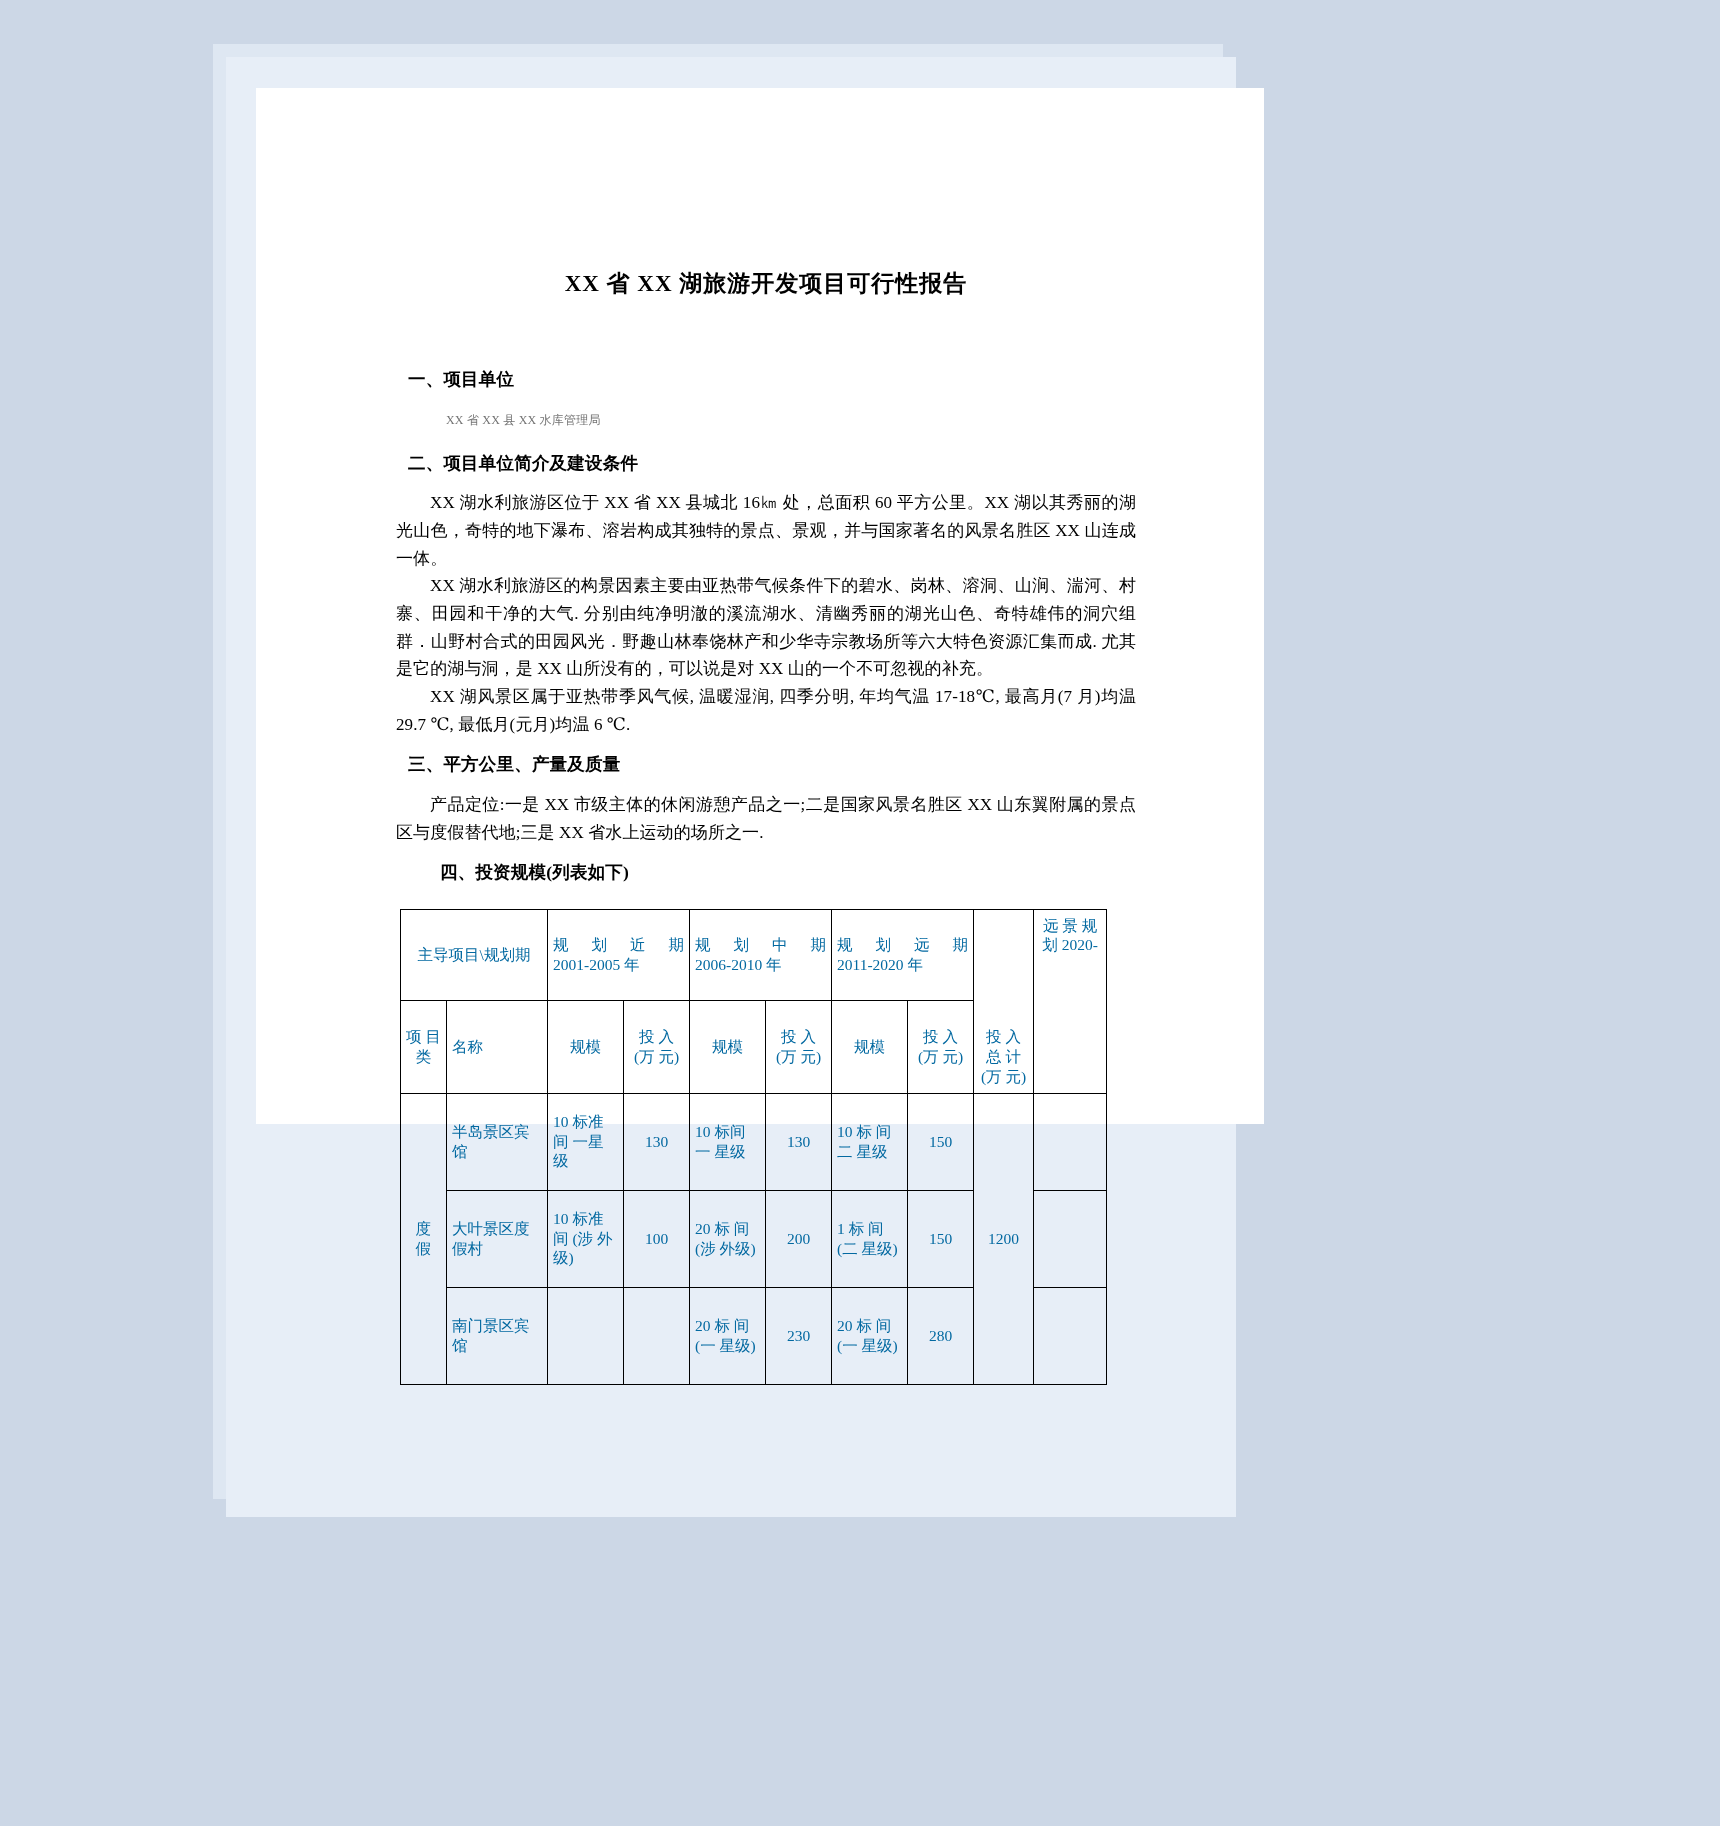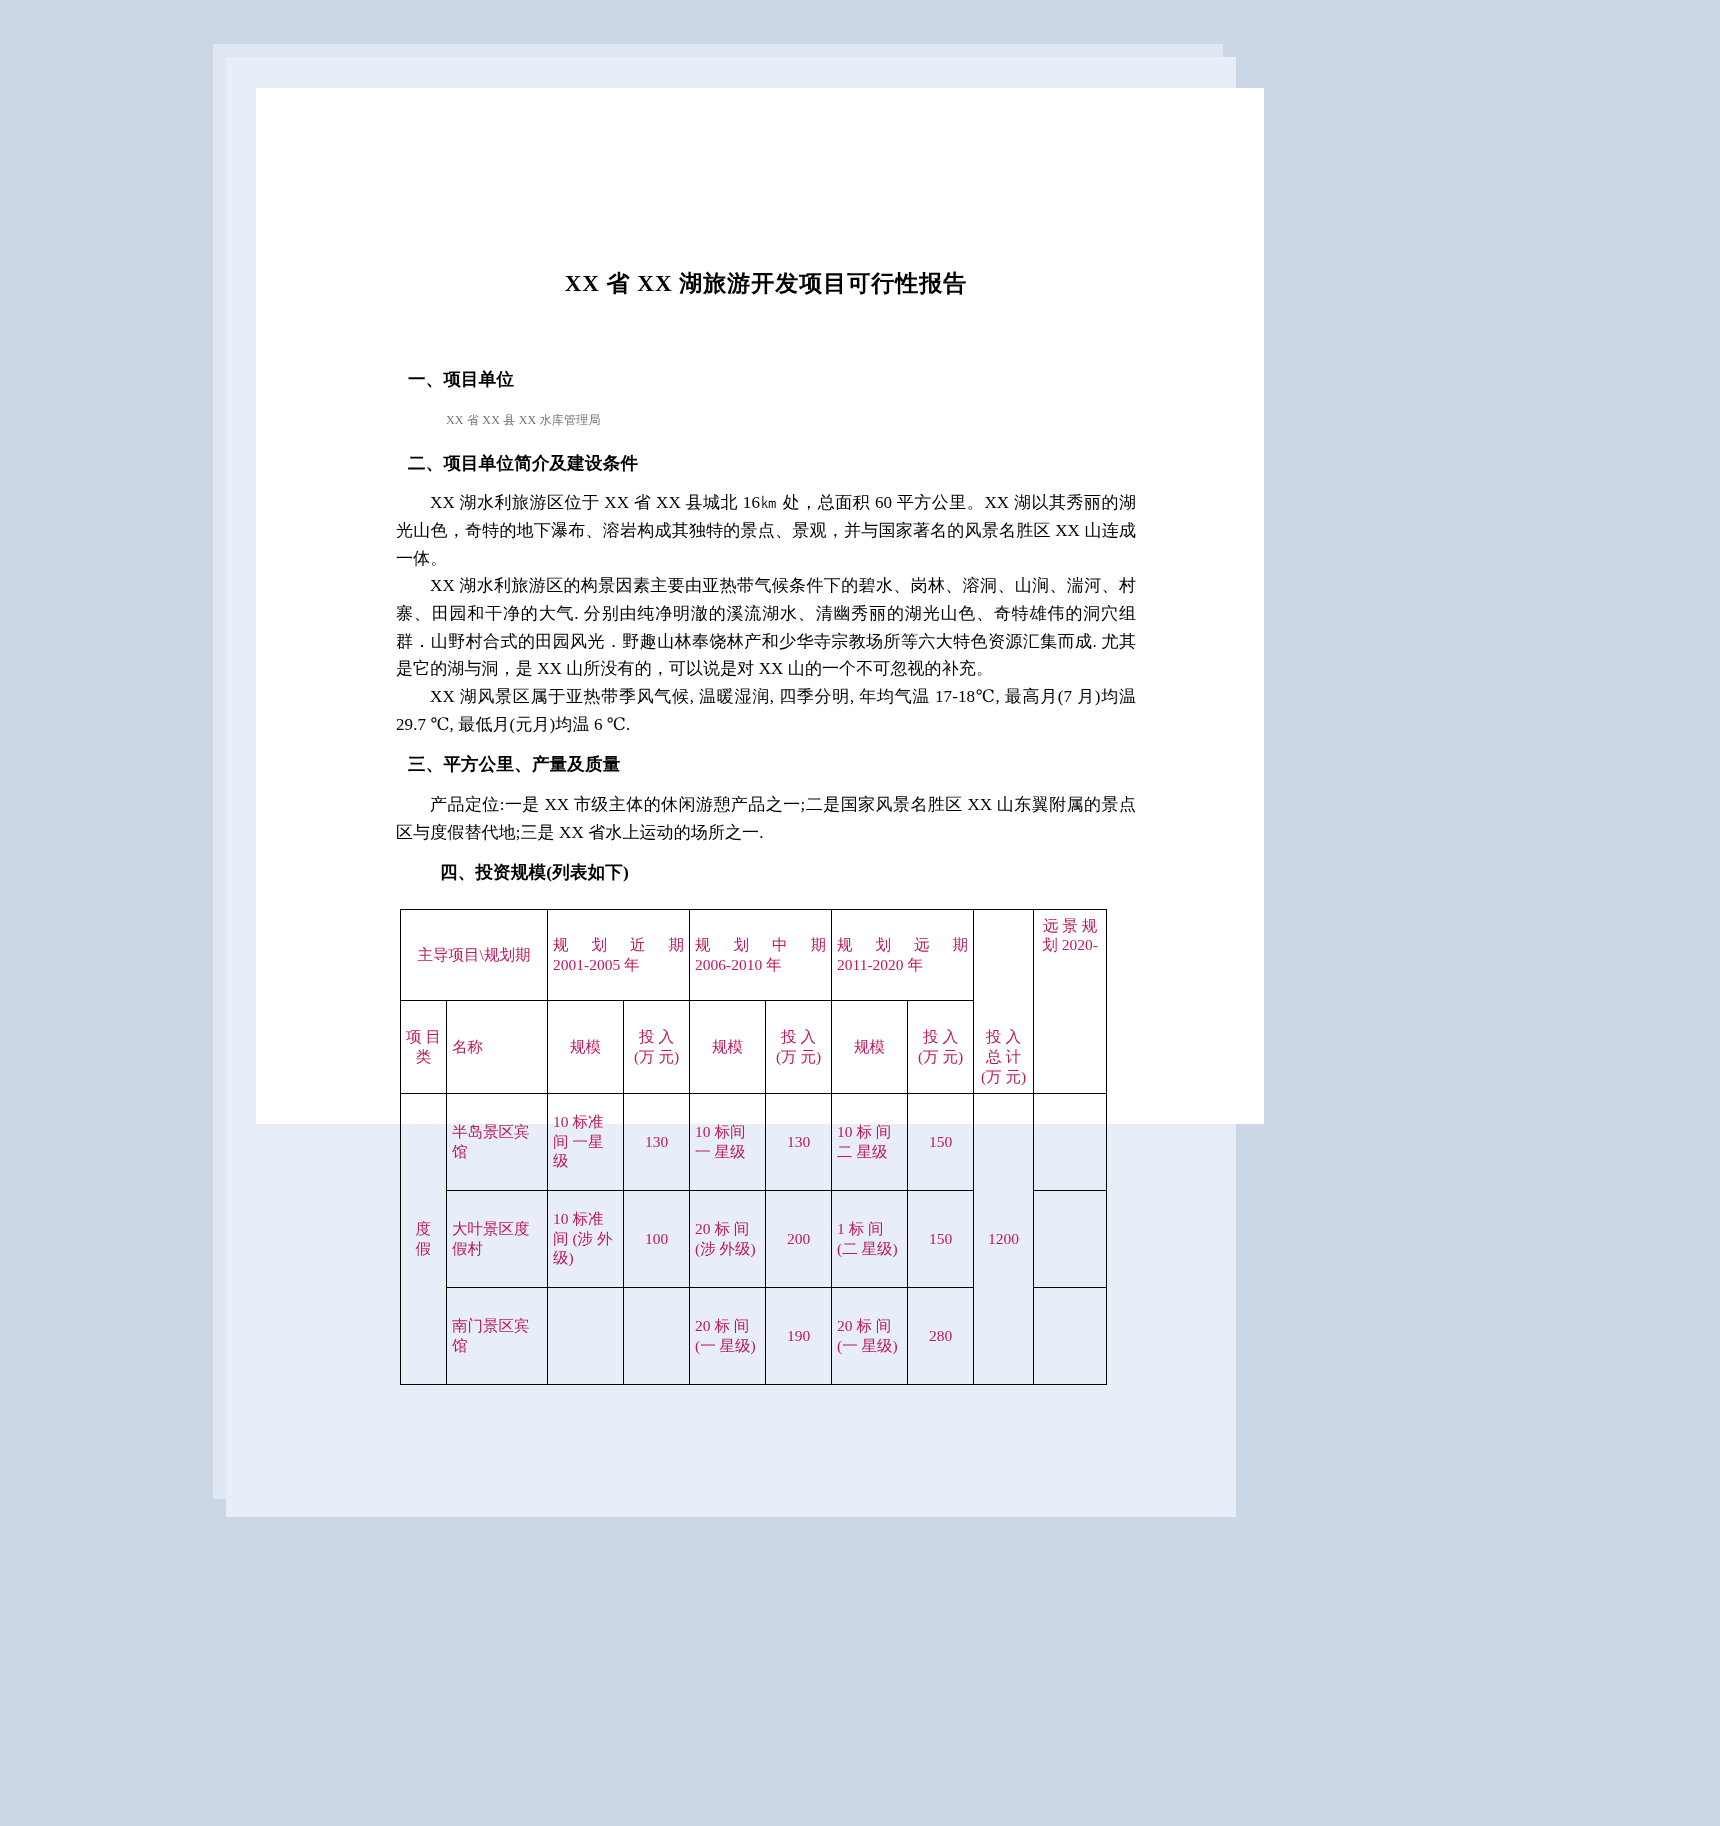--- a/index.html
+++ b/index.html
@@ -70,21 +70,21 @@
     margin-left:4px;
   }
   table.invest{
     border-collapse:collapse;
     width:706px;
     table-layout:fixed;
   }
   table.invest td{
     border:1.4px solid #000;
     font-size:15.5px;
-    color:#be185d;
+    color:#0369a1;
     padding:3px 5px;
     vertical-align:middle;
     line-height:1.28;
     word-break:break-all;
   }
   td.c{text-align:center;}
   .vert-label{
     text-align:center;
     letter-spacing:0.5px;
     line-height:2.6;
@@ -187,21 +187,21 @@
           <td>1 标 间(二 星级)</td>
           <td class="c">150</td>
           <td></td>
         </tr>
 
         <tr>
           <td style="height:90px">南门景区宾馆</td>
           <td></td>
           <td class="c"></td>
           <td>20 标 间(一 星级)</td>
-          <td class="c">190</td>
+          <td class="c">230</td>
           <td>20 标 间(一 星级)</td>
           <td class="c">280</td>
           <td></td>
         </tr>
 
       </tbody>
         </table>
     </div>
 
   </div>

